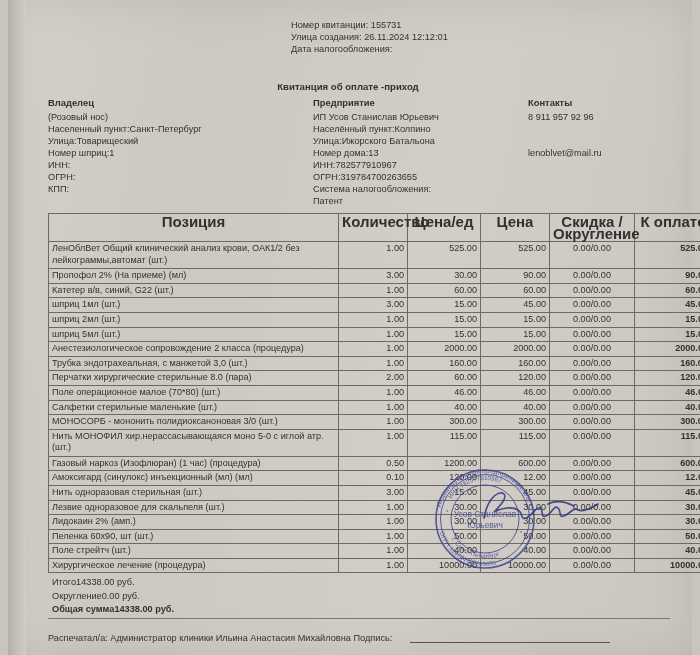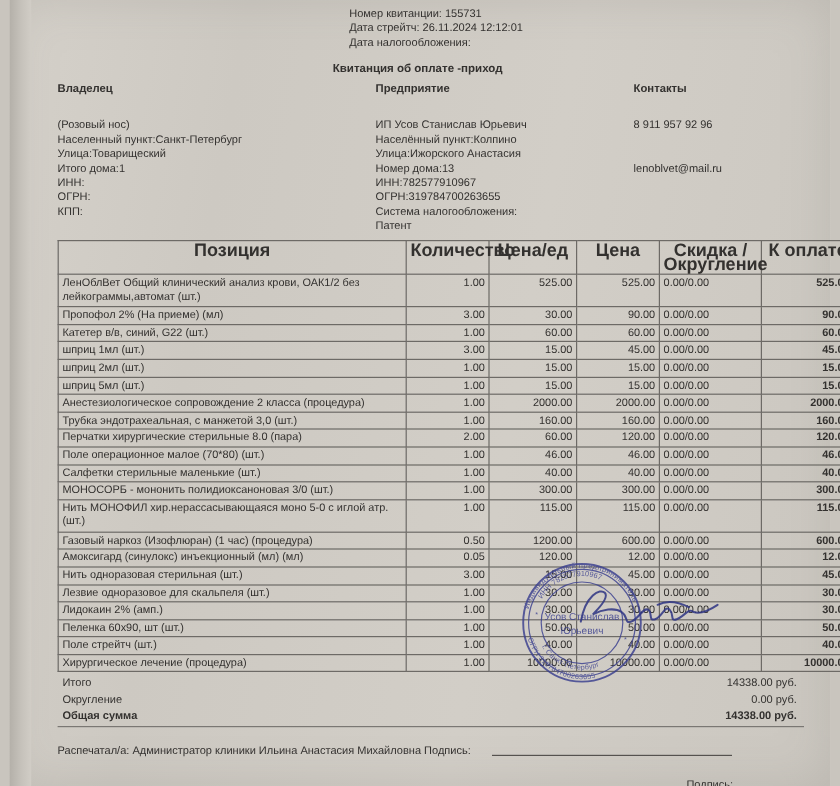--- a/index.html
+++ b/index.html
@@ -34,42 +34,42 @@
     position: absolute;
     left: 40px;
     top: 0px;
     width: 622px;
     font-size: 9.2px;
     line-height: 12px;
   }
   
   .meta {
     text-align: left;
-    padding-top: 5px;
+    padding-top: 19px;
     padding-left: 243px;
   }
   .meta div { white-space: nowrap; }
   
   .doc-title {
     text-align: center;
     font-weight: bold;
     font-size: 9.6px;
-    margin-top: 11px;
+    margin-top: 26px;
     margin-left: -22px;
   }
   
   .parties {
     display: flex;
     margin-top: 4px;
     position: relative;
   }
   .col-owner { width: 265px; }
   .col-firm  { width: 215px; }
   .col-contacts { width: 140px; }
-  .party-head { font-weight: bold; font-size: 9.4px; margin-bottom: 18px;}
+  .party-head { font-weight: bold; font-size: 9.4px; margin-bottom: 2px;}
   .party-line { white-space: nowrap; overflow: hidden; }
   .tall { min-height: 12px; }
   
   table.items {
     border-collapse: collapse;
     width: 622px;
     margin-top: 6px;
     table-layout: fixed;
     font-size: 9.1px;
   }
@@ -85,39 +85,38 @@
     text-align: center;
     font-size: 15px;
     padding-top: 2px;
     padding-bottom: 2px;
   }
   th.c-pos { text-align: left; }
   .c-pos   { width: 283px; text-align: left;}
   .c-qty   { width: 62px;  text-align: center;}
   .c-unit  { width: 66px;  text-align: right;}
   .c-price { width: 62px;  text-align: right;}
-  .c-disc  { width: 78px;  text-align: left;}
+  .c-disc  { width: 78px;  text-align: center;}
   .c-total { width: 70px;  text-align: right; font-weight: bold;}
   th.c-disc { text-align: center; }
   th.c-total { text-align: right; padding-right: 6px;}
   td.c-total { padding-right: 6px;}
   td.c-unit, td.c-price, td.c-disc { padding-right: 4px;}
   td.c-qty { padding-right: 10px; text-align: right;}
   th.c-qty { text-align: center; }
   .row-tall td { height: 24px; }
   
   .totals {
     position: relative;
     width: 622px;
     margin-top: 3px;
     font-size: 9.2px;
   }
   .totals .trow {
     display: flex;
-    justify-content: space-between;
     padding: 0 6px 0 4px;
     line-height: 13.5px;
   }
   .totals .trow.bold { font-weight: bold; }
   .totals .sep {
     border-top: 1px solid #7a7773;
     margin-top: 1px;
   }
   
   .footer {
@@ -166,49 +165,49 @@
 
 <div id="page">
   <div class="sheet">
 
     <div class="meta">
       <div>
         <span>Номер квитанции:</span>
         <span>155731</span>
       </div>
       <div>
-        <span>Дата стрейтч:</span>
+        <span>Улица создания:</span>
         <span>26.11.2024 12:12:01</span>
       </div>
       <div>
         <span>Дата налогообложения:</span>
         <span></span>
       </div>
     </div>
 
     <div class="doc-title">Квитанция об оплате -приход</div>
 
     <div class="parties">
 
       <div class="col-owner">
         <div class="party-head">Владелец</div>
         <div class="party-line">(Розовый нос)</div>
         <div class="party-line">Населенный пункт:Санкт-Петербург</div>
         <div class="party-line">Улица:Товарищеский</div>
-        <div class="party-line">Итого дома:1</div>
+        <div class="party-line">Номер шприц:1</div>
         <div class="party-line tall">ИНН:</div>
         <div class="party-line tall">ОГРН:</div>
         <div class="party-line tall">КПП:</div>
       </div>
 
       <div class="col-firm">
         <div class="party-head">Предприятие</div>
         <div class="party-line">ИП Усов Станислав Юрьевич</div>
         <div class="party-line">Населённый пункт:Колпино</div>
-        <div class="party-line">Улица:Ижорского Анастасия</div>
+        <div class="party-line">Улица:Ижорского Батальона</div>
         <div class="party-line">Номер дома:13</div>
         <div class="party-line">ИНН:782577910967</div>
         <div class="party-line">ОГРН:319784700263655</div>
         <div class="party-line">Система налогообложения:</div>
         <div class="party-line">Патент</div>
       </div>
 
       <div class="col-contacts">
         <div class="party-head">Контакты</div>
         <div class="party-line">8 911 957 92 96</div>
@@ -338,21 +337,21 @@
           <tr>
             <td class="c-pos">Газовый наркоз (Изофлюран) (1 час) (процедура)</td>
             <td class="c-qty">0.50</td>
             <td class="c-unit">1200.00</td>
             <td class="c-price">600.00</td>
             <td class="c-disc">0.00/0.00</td>
             <td class="c-total">600.00</td>
           </tr>
           <tr>
             <td class="c-pos">Амоксигард (синулокс) инъекционный (мл) (мл)</td>
-            <td class="c-qty">0.05</td>
+            <td class="c-qty">0.10</td>
             <td class="c-unit">120.00</td>
             <td class="c-price">12.00</td>
             <td class="c-disc">0.00/0.00</td>
             <td class="c-total">12.00</td>
           </tr>
           <tr>
             <td class="c-pos">Нить одноразовая стерильная (шт.)</td>
             <td class="c-qty">3.00</td>
             <td class="c-unit">15.00</td>
             <td class="c-price">45.00</td>

